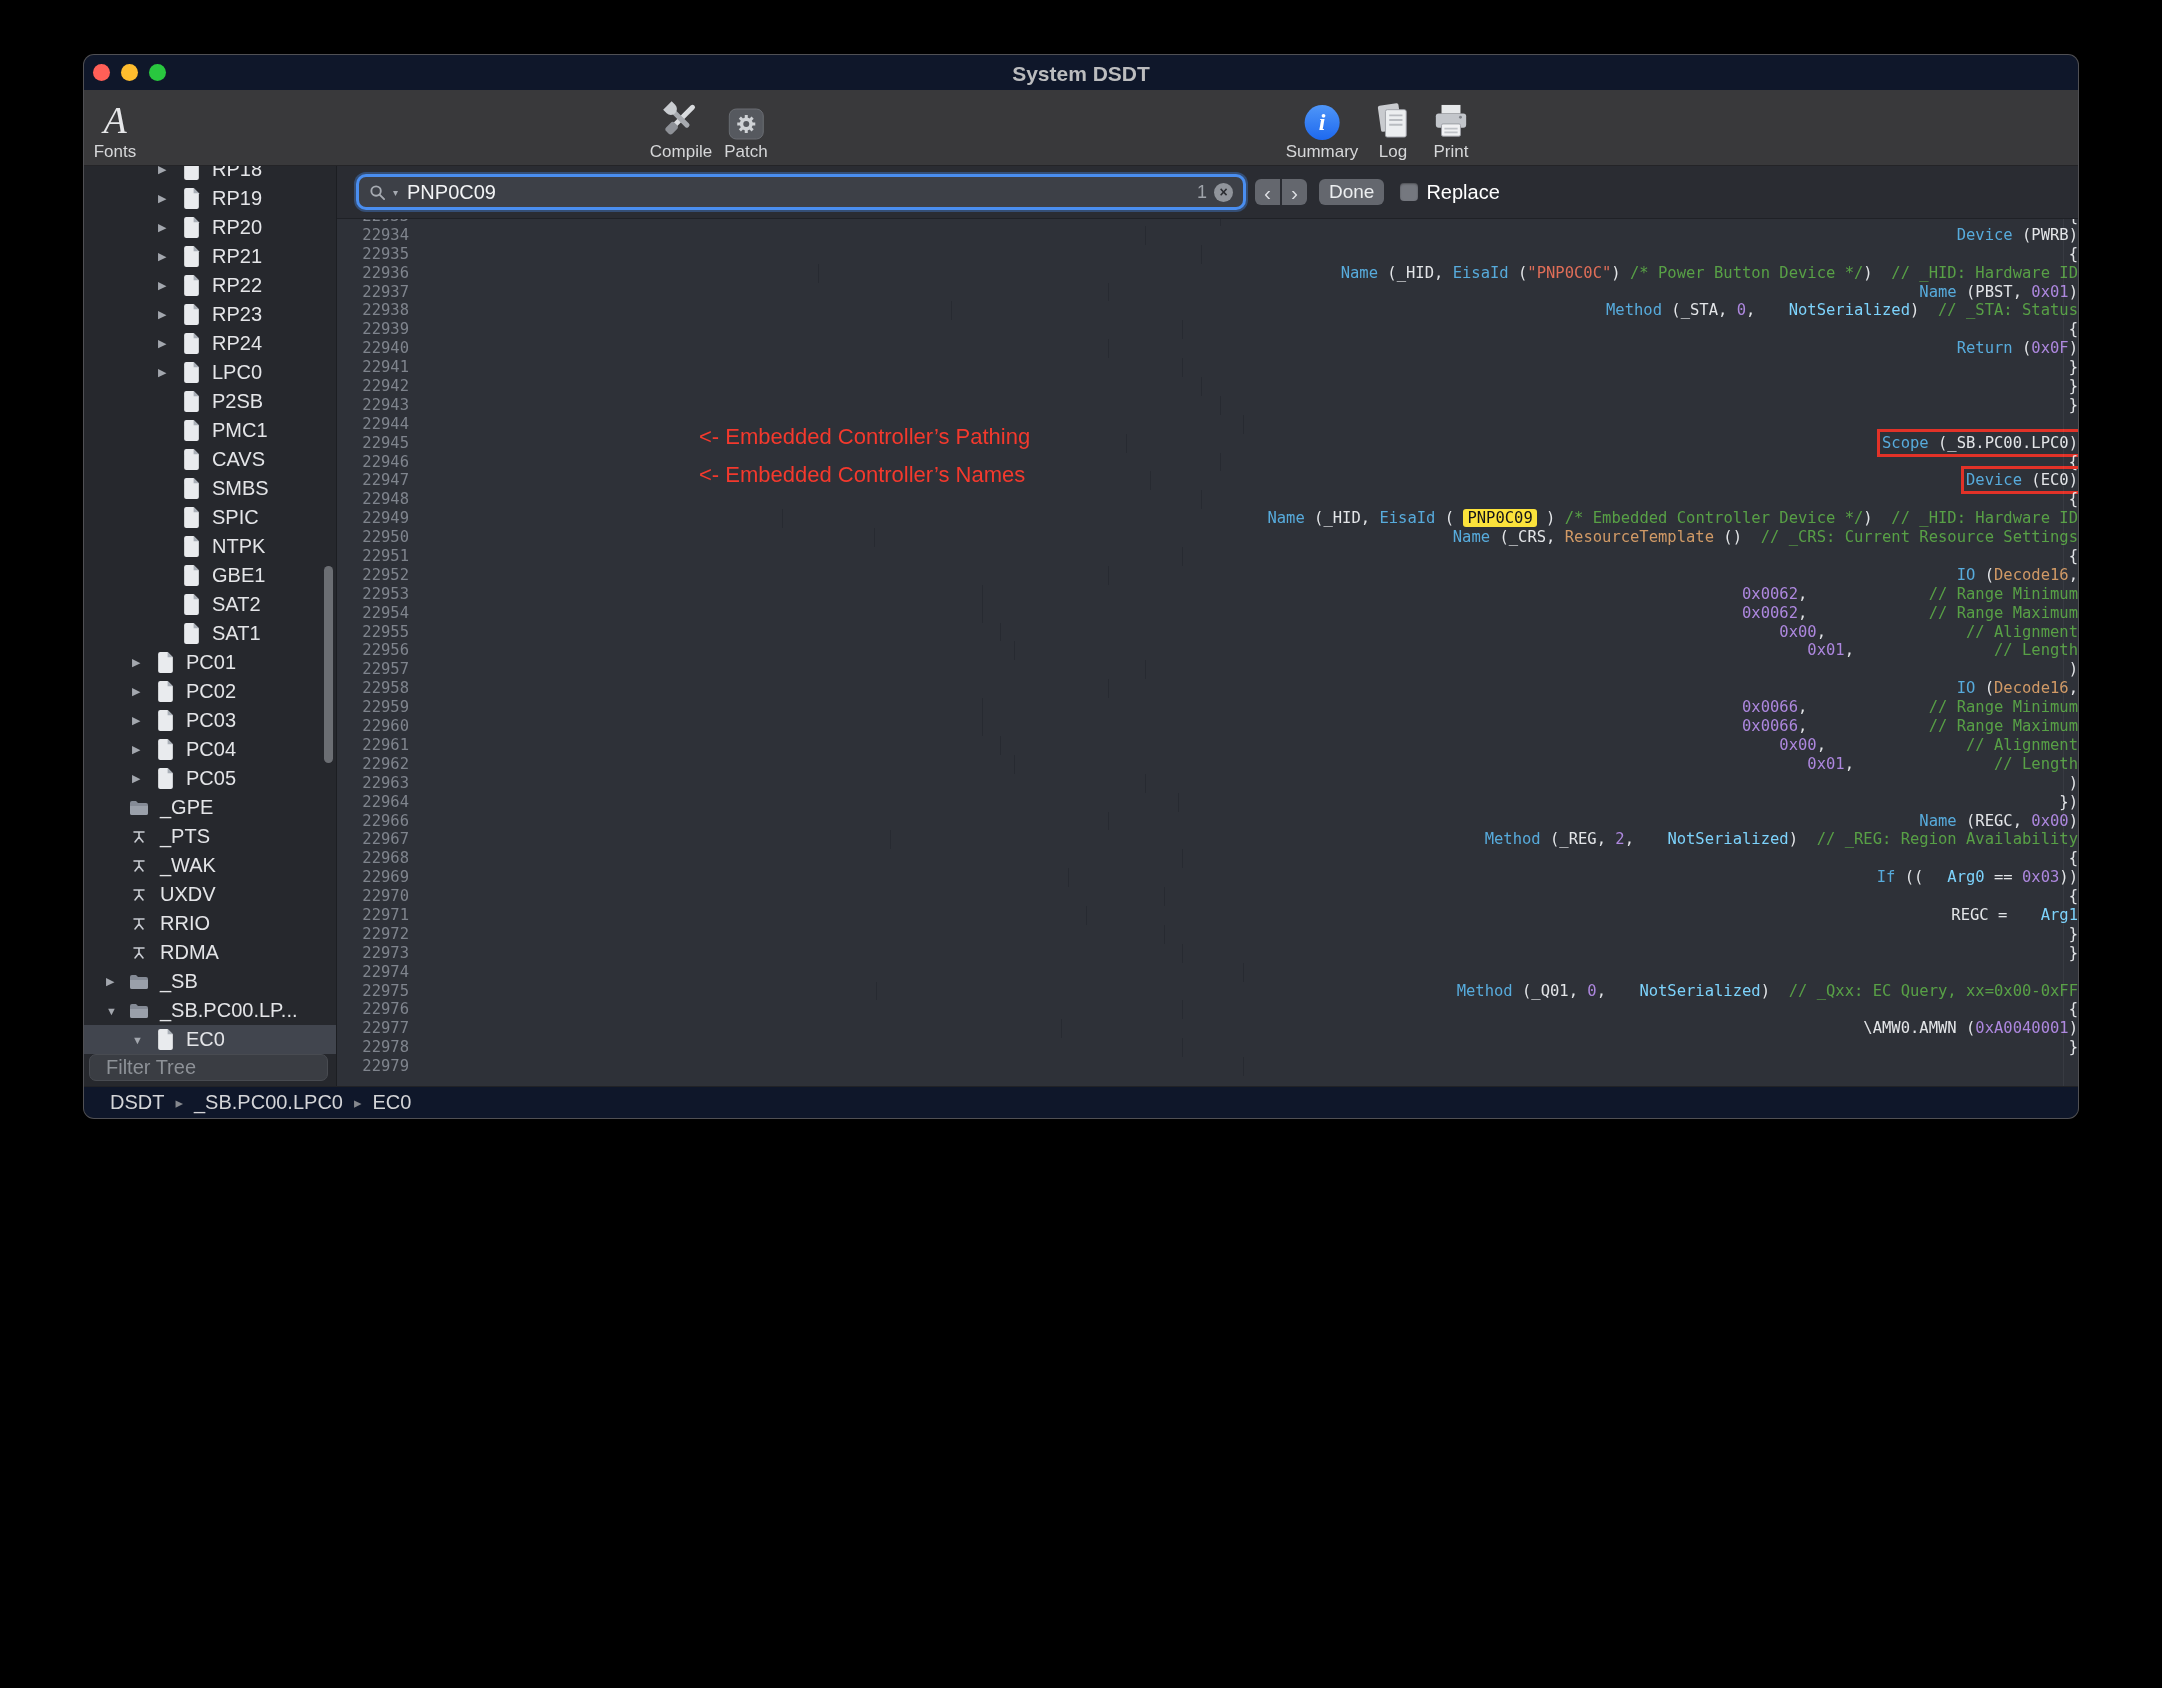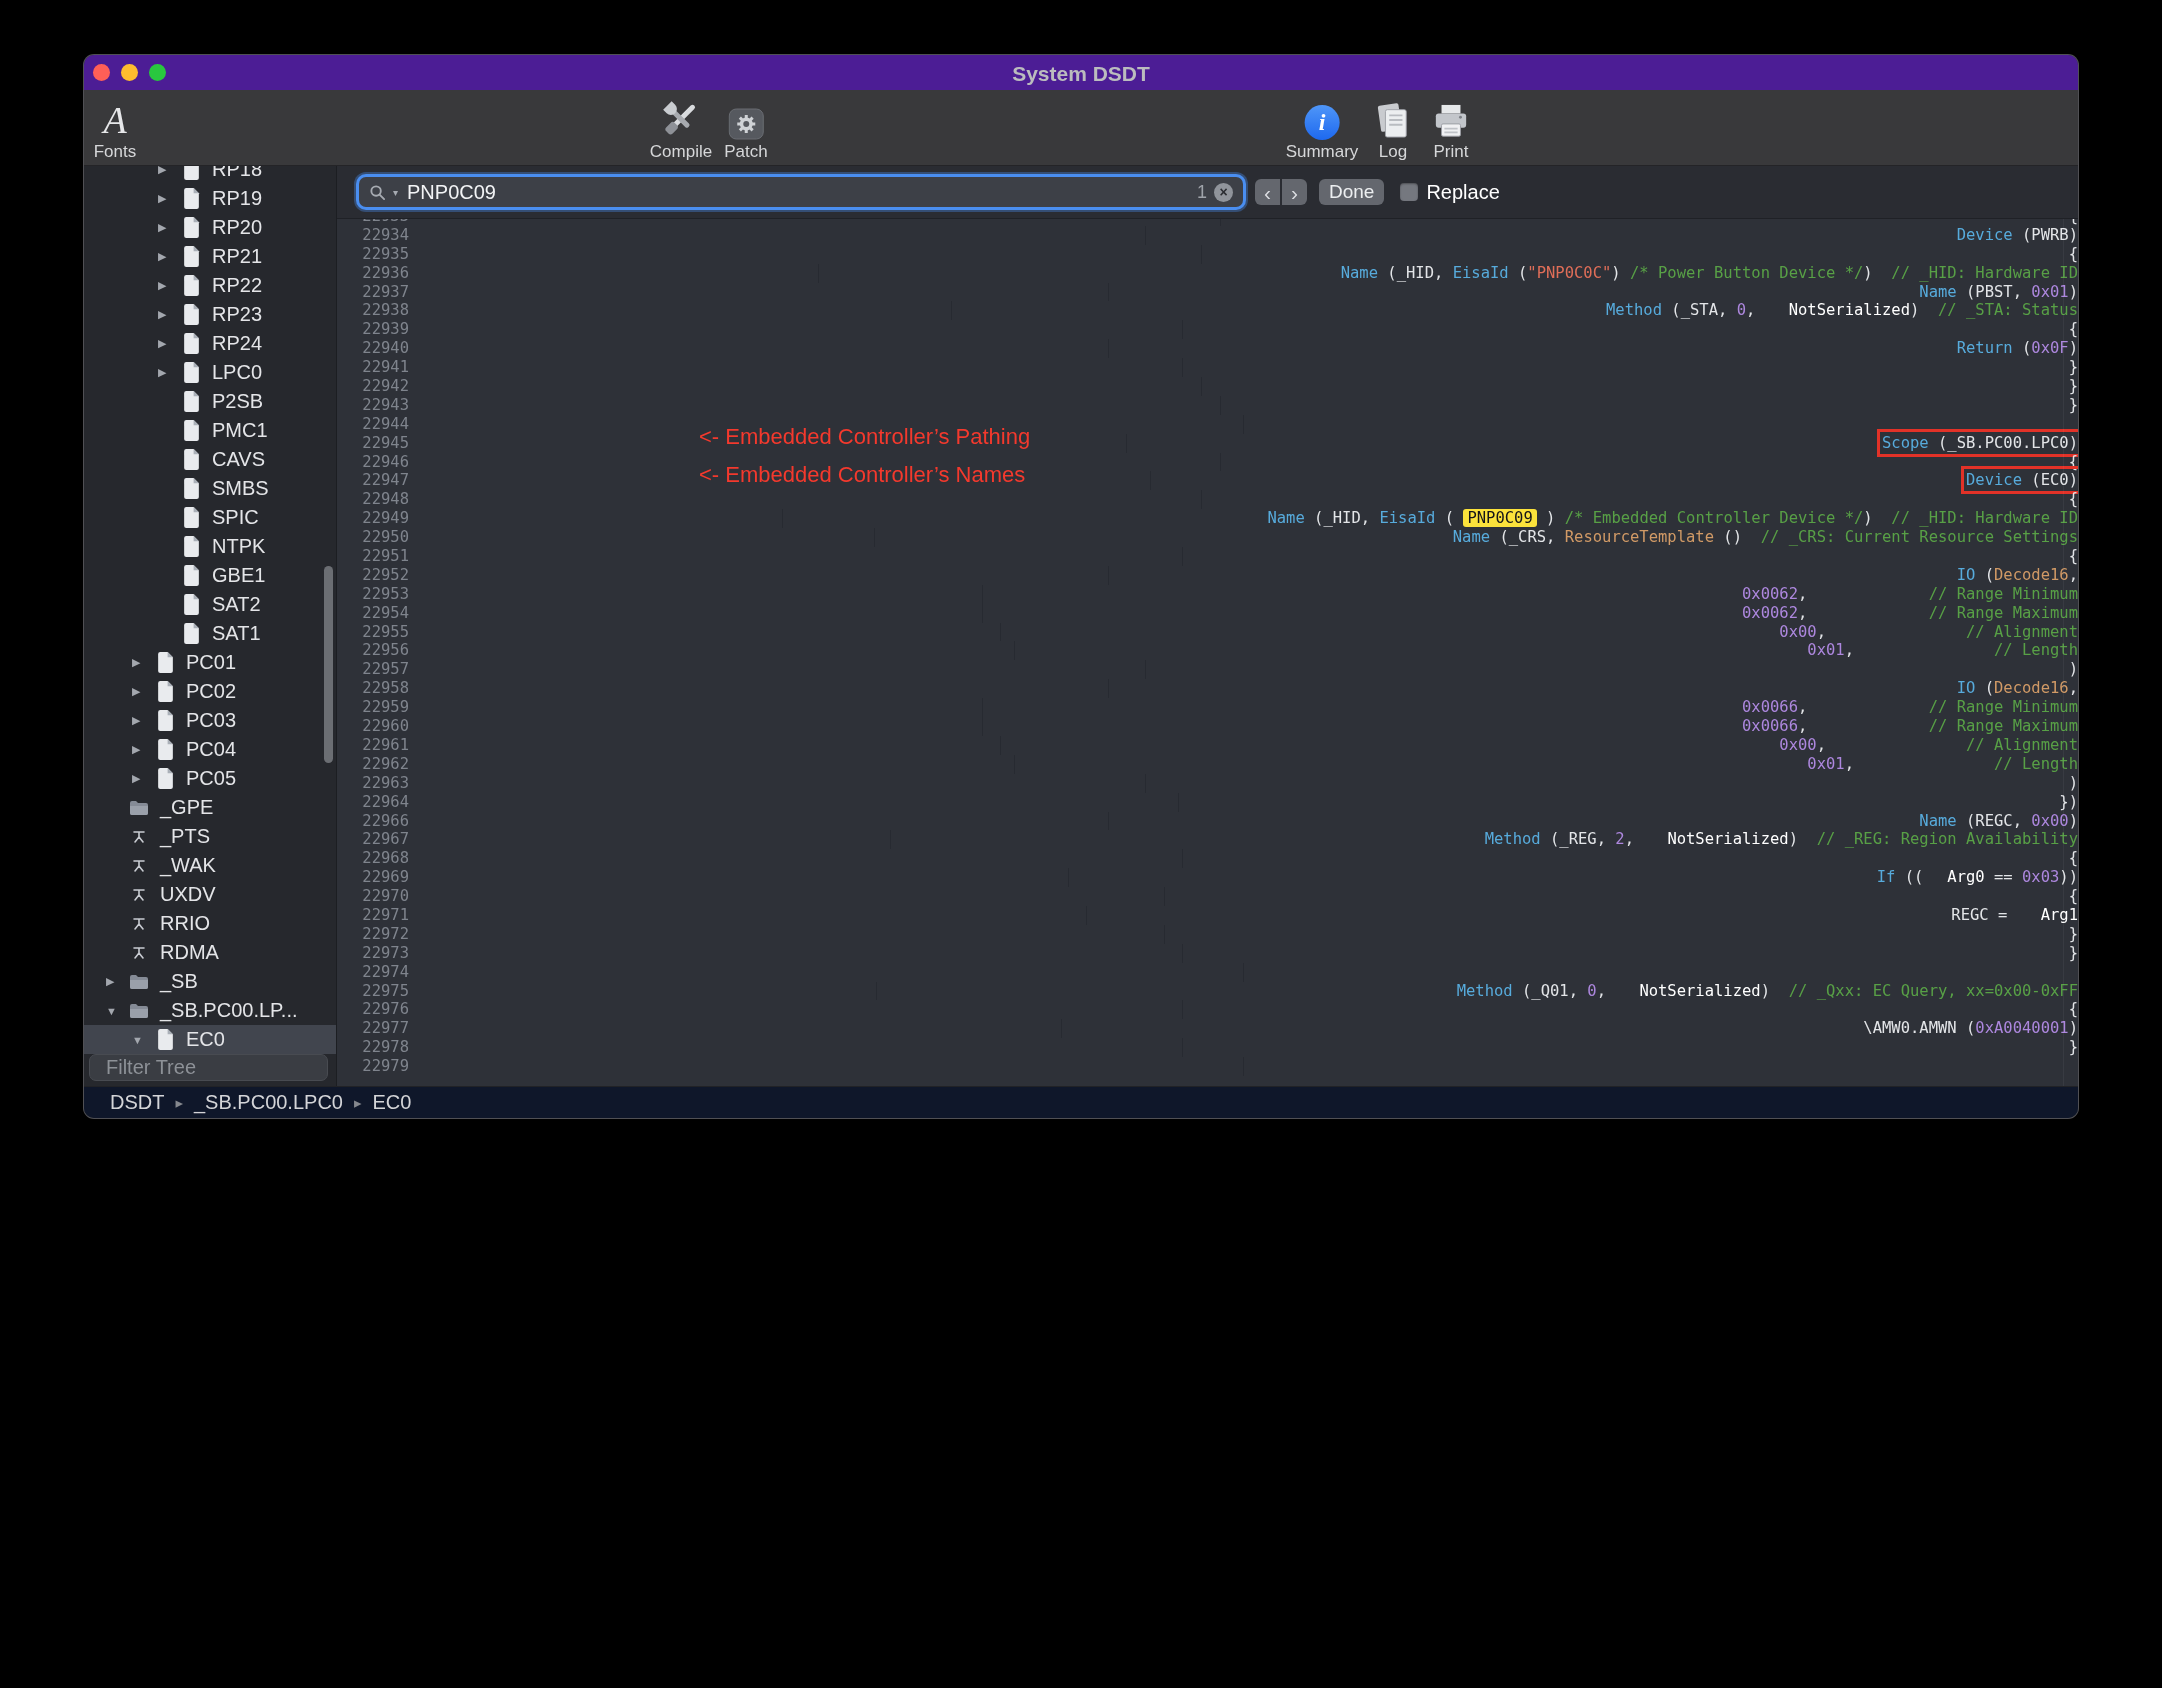--- a/index.html
+++ b/index.html
@@ -1,21 +1,21 @@
 <!DOCTYPE html>
 <html><head>
 <meta charset="utf-8">
 <style>
   html,body{margin:0;padding:0;width:2162px;height:1688px;background:#000;overflow:hidden;
             font-family:"Liberation Sans",sans-serif;}
   .window{position:absolute;left:84px;top:55px;width:1994px;height:1063px;border-radius:10px;
           overflow:hidden;background:#2e3138;display:flex;flex-direction:column;
           box-shadow:0 0 0 1px #505054,0 30px 70px rgba(0,0,0,.65);}
   
-  .titlebar{height:35px;background:#4c1d95;position:relative;flex:none;padding-left:32px;}
+  .titlebar{height:35px;background:#0f172a;position:relative;flex:none;padding-left:32px;}
   .tl{position:absolute;top:9px;width:17px;height:17px;border-radius:50%;}
   .tl.red{left:9px;background:#ff5f57;}
   .tl.yellow{left:37px;background:#febc2e;}
   .tl.green{left:65px;background:#29c73f;}
   .wtitle{position:absolute;left:0;right:0;top:0;height:35px;line-height:37px;text-align:center;
           color:#bbbcbe;font-size:21px;font-weight:bold;}
   
   .toolbar{height:75px;background:#39393b;border-bottom:1px solid #242427;position:relative;flex:none;}
   .titem{position:absolute;transform:translateX(-50%);display:flex;flex-direction:column;
          align-items:center;top:4px;cursor:default;}
@@ -75,21 +75,21 @@
   .lines{margin-top:-12px;}
   .code-line{display:flex;height:18.9px;justify-content:space-between;}
   .gutter{flex:0 0 72px;text-align:right;color:#7f848d;}
   .gsep{flex:0 0 6px;margin-left:6px;border-left:1px solid #272a31;}
   .codetext{white-space:pre;}
   .tk-p{color:#e3e5e8;}
   .tk-k{color:#57abdc;}
   .tk-c{color:#58a046;}
   .tk-n{color:#ad87de;}
   .tk-s{color:#e06e58;}
-  .tk-m{color:#ffffff;padding-left:24px;}
+  .tk-m{color:#7dd3fc;padding-left:24px;}
   .tk-o{color:#d19a66;}
   .tk-hl{background:#fbe23b;color:#141519;border-radius:3px;padding:0 4px;}
   .tk-rb{outline:3px solid #e23228;outline-offset:2px;}
   .ann{position:absolute;font-size:22px;color:#f4392d;white-space:nowrap;
        font-family:"Liberation Sans",sans-serif;}
   .vline{position:absolute;top:0;right:14px;bottom:0;width:1px;background:rgba(255,255,255,.05);}
   
   .statusbar{height:31px;background:#0f172a;border-top:1px solid #212226;display:flex;
              align-items:center;padding-left:26px;flex:none;color:#d4d5d8;font-size:20px;}
   .crumb-sep{color:#85888e;font-size:15px;margin:0 11px;}

